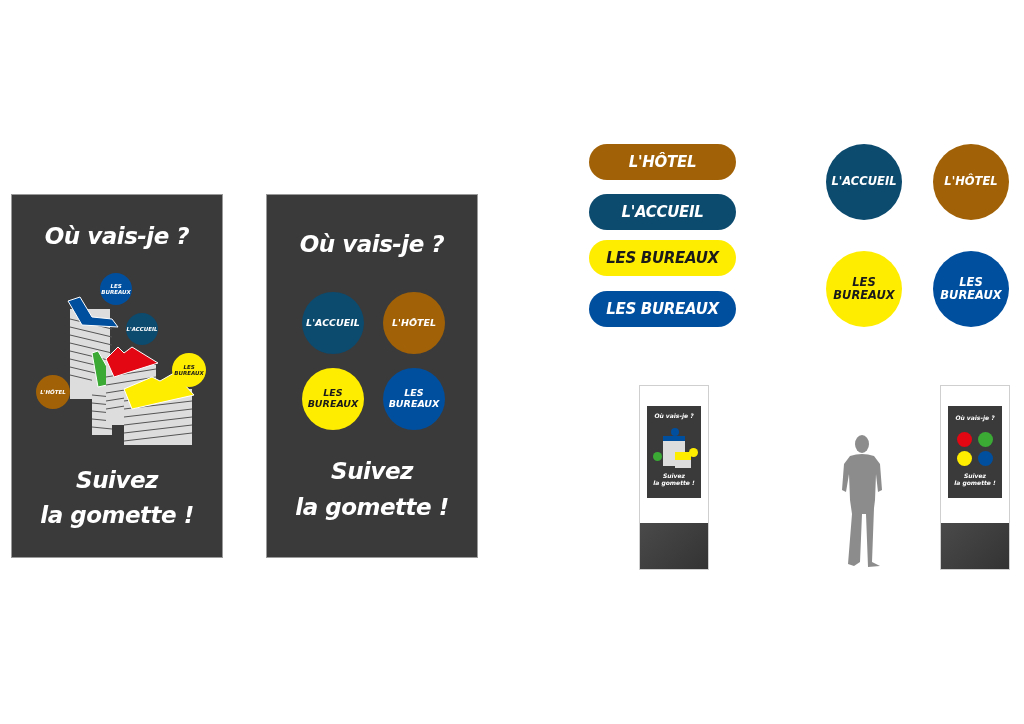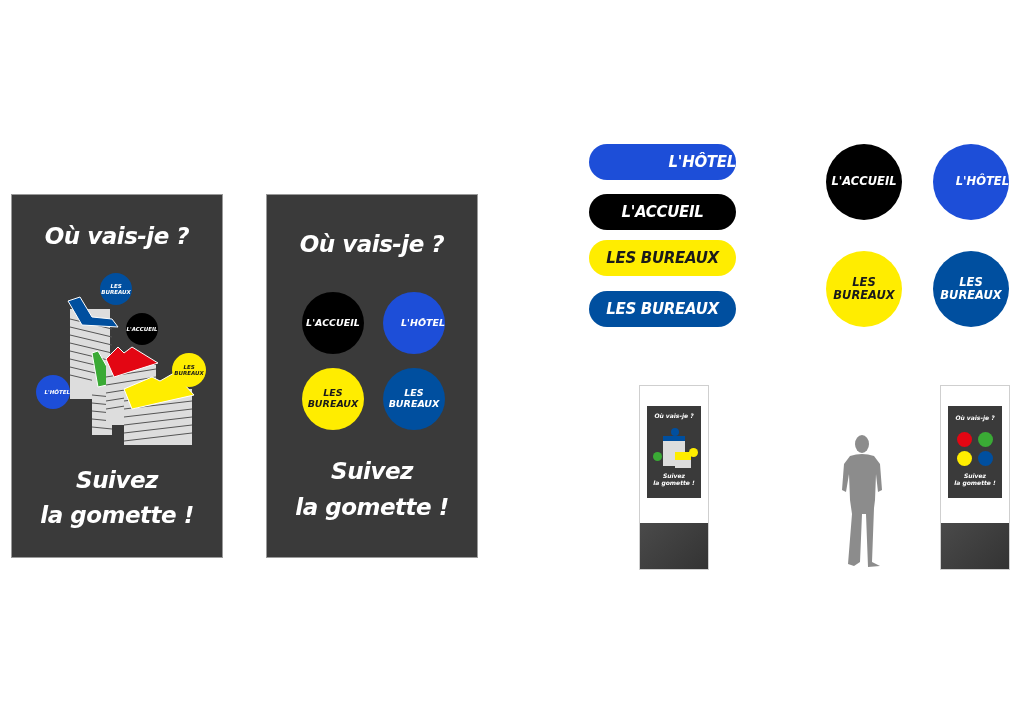--- a/index.html
+++ b/index.html
@@ -16,22 +16,22 @@
   .dot {
     position: absolute; border-radius: 50%; display: flex; align-items: center; justify-content: center;
     text-align: center; font-weight: bold; font-style: italic; line-height: 1.15;
     font-family: "DejaVu Sans", sans-serif;
   }
   .pill {
     position: absolute; border-radius: 18px; display: flex; align-items: center; justify-content: center;
     font-weight: bold; font-style: italic; font-size: 15px; letter-spacing: -0.3px;
     font-family: "DejaVu Sans", sans-serif;
   }
-  .red { background: #000000; color: #fff; }
-  .green { background: #1d4ed8; color: #fff; justify-content: flex-end; }
+  .red { background: #0c4a6e; color: #fff; }
+  .green { background: #a16207; color: #fff; }
   .yellow { background: #ffed00; color: #1a1a1a; }
   .blue { background: #004f9f; color: #fff; }
 
   .totem { border: 1px solid #cfcfcf; background: #fff; }
   .totem-base { position: absolute; left: 0; right: 0; bottom: 0; background: linear-gradient(135deg,#4a4a4a,#333); }
   .mini { position: absolute; background: #3a3a3a; }
   .mini .mt { position: absolute; left: 0; right: 0; text-align: center; color: #fff; font-weight: bold; font-style: italic; font-size: 6px; line-height: 1.2; }
   .mini .md { position: absolute; border-radius: 50%; }
 </style>
 </head>

